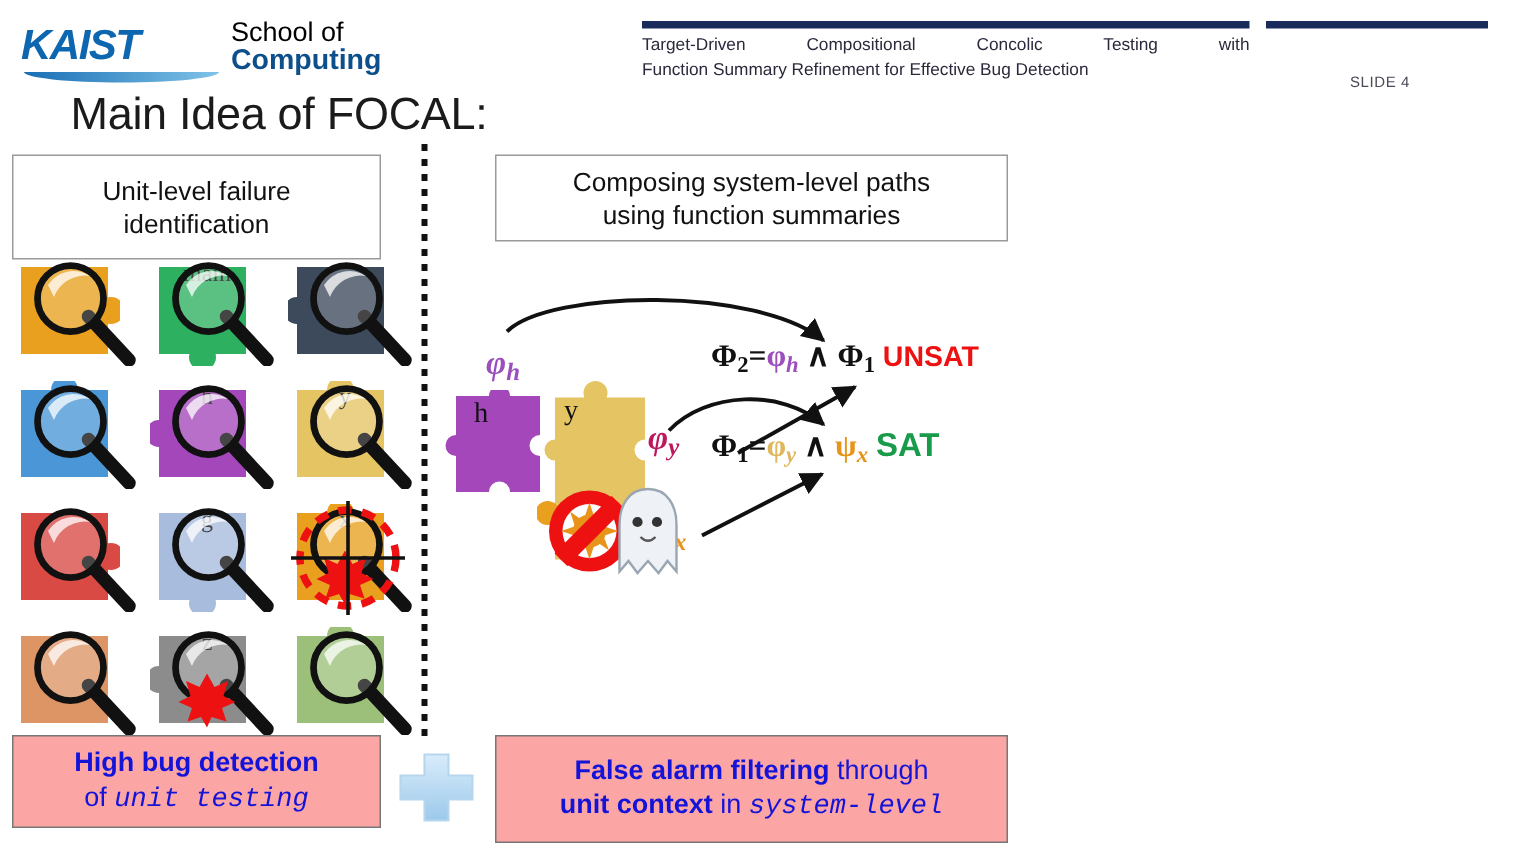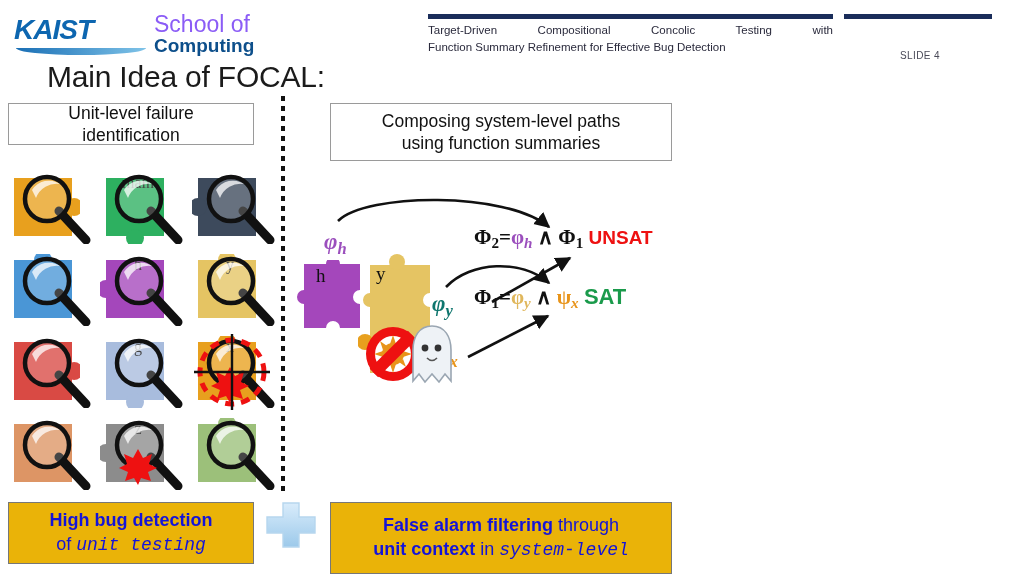--- a/index.html
+++ b/index.html
@@ -21,21 +21,21 @@
     font-weight:bold;font-style:italic;
     font-size:28px;letter-spacing:-1px;
     color:#0d66b0;
   }
   .kaist-swoosh{
     position:absolute;left:2px;top:38px;width:130px;height:7px;
     background:linear-gradient(to right,#1a6fb5,#7fc3e8);
     border-radius:0 0 50% 50%/0 0 100% 100%;
   }
   .soc{position:absolute;left:140px;top:2px;line-height:1.05;}
-  .soc-l1{font-size:23px;color:#8b5cf6;}
+  .soc-l1{font-size:18px;color:#000000;}
   .soc-l2{font-size:19px;font-weight:bold;color:#0d4f8b;}
 
   .hdr-rule-a{position:absolute;left:428px;top:14px;width:405px;height:5px;background:#1a2d5a;}
   .hdr-rule-b{position:absolute;left:844px;top:14px;width:148px;height:5px;background:#1a2d5a;}
 
   #paper-title{
     position:absolute;left:428px;top:22px;width:405px;
     font-size:11.5px;color:#2a2a3c;line-height:1.5;
     text-align:justify;
   }
@@ -60,28 +60,28 @@
     background-size:4px 10px;
   }
 
   
   .hbox{
     position:absolute;box-sizing:border-box;
     border:1.5px solid #9a9a9a;background:#fff;
     display:flex;align-items:center;justify-content:center;
     text-align:center;line-height:1.28;color:#111;
   }
-  #box-unit{left:8px;top:103px;width:246px;height:42px;font-size:17.5px;}
+  #box-unit{left:8px;top:103px;width:246px;height:70px;font-size:17.5px;}
   #box-compose{left:330px;top:103px;width:342px;height:58px;font-size:17.5px;}
 
   .bbox{
     position:absolute;box-sizing:border-box;
-    border:1.5px solid #777;background:#eab308;
+    border:1.5px solid #777;background:#fca5a5;
     display:flex;align-items:center;justify-content:center;
-    text-align:center;line-height:1.3;color:#1414d8;margin-top:12px;
+    text-align:center;line-height:1.3;color:#1414d8;
   }
   #box-highbug{left:8px;top:490px;width:246px;height:62px;font-size:18px;}
   #box-falsealarm{left:330px;top:490px;width:342px;height:72px;font-size:18px;}
   .bbox b{font-weight:bold;}
   .bbox i{font-style:italic;font-weight:normal;font-family:Liberation Mono, monospace;}
   .bbox .reg{font-weight:normal;font-style:normal;}
 
   
   #plus-icon{position:absolute;left:262px;top:500px;width:58px;height:50px;}
 
@@ -104,21 +104,21 @@
   .c-phi-h{color:#9b4fbd;}
   .c-phi-y{color:#e0b75c;}
   .c-psi-x{color:#e8941a;}
   .c-unsat{color:#ee1111;font-family:"Liberation Sans",sans-serif;font-size:19px;}
   .c-sat{color:#1a9a4b;font-family:"Liberation Sans",sans-serif;font-size:22px;}
   .sub{font-size:.72em;vertical-align:-.28em;font-style:italic;}
   .subn{font-size:.72em;vertical-align:-.28em;}
 
   .lbl{position:absolute;font-family:"Liberation Serif",serif;font-style:italic;font-weight:bold;}
   #lbl-phi-h{left:28px;top:34px;font-size:23px;color:#9b4fbd;}
-  #lbl-phi-y{left:136px;top:96px;font-size:23px;color:#0f766e;}
+  #lbl-phi-y{left:136px;top:84px;font-size:23px;color:#be185d;}
   #lbl-psi-x{left:138px;top:147px;font-size:23px;color:#e8941a;}
 
   #pz-h{position:absolute;left:0px;top:65px;width:72px;height:72px;}
   #pz-y{position:absolute;left:62px;top:58px;width:80px;height:76px;}
   #pz-bug{position:absolute;left:62px;top:120px;width:80px;height:66px;}
   .cp-label{
     position:absolute;font-family:"Liberation Serif",serif;font-size:19px;color:#111;z-index:6;
   }
   #cp-h{left:20px;top:70px;}
   #cp-y{left:80px;top:68px;}

